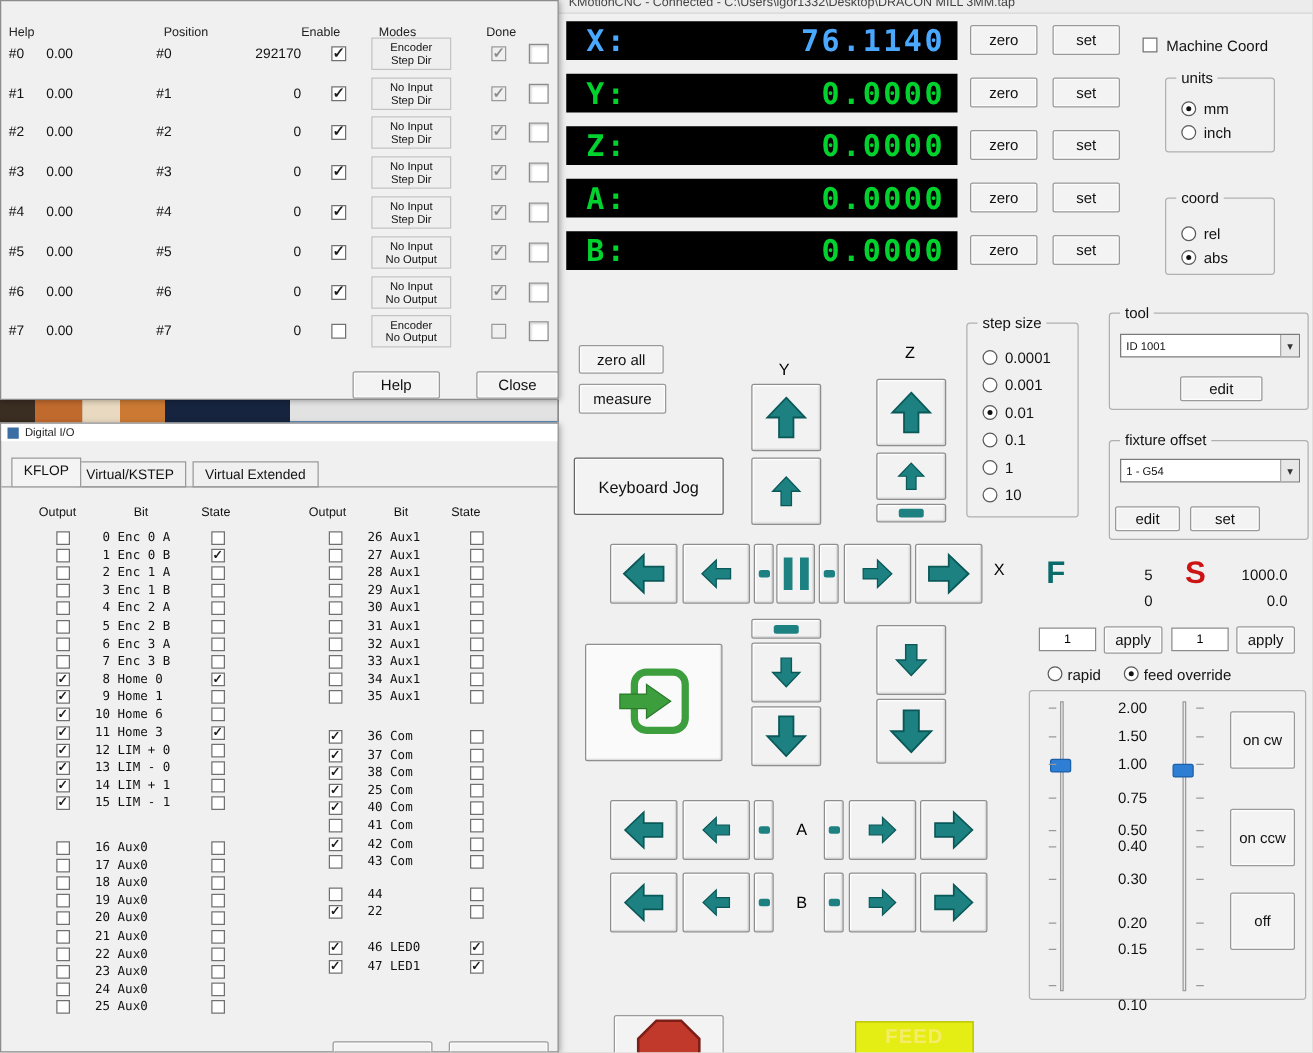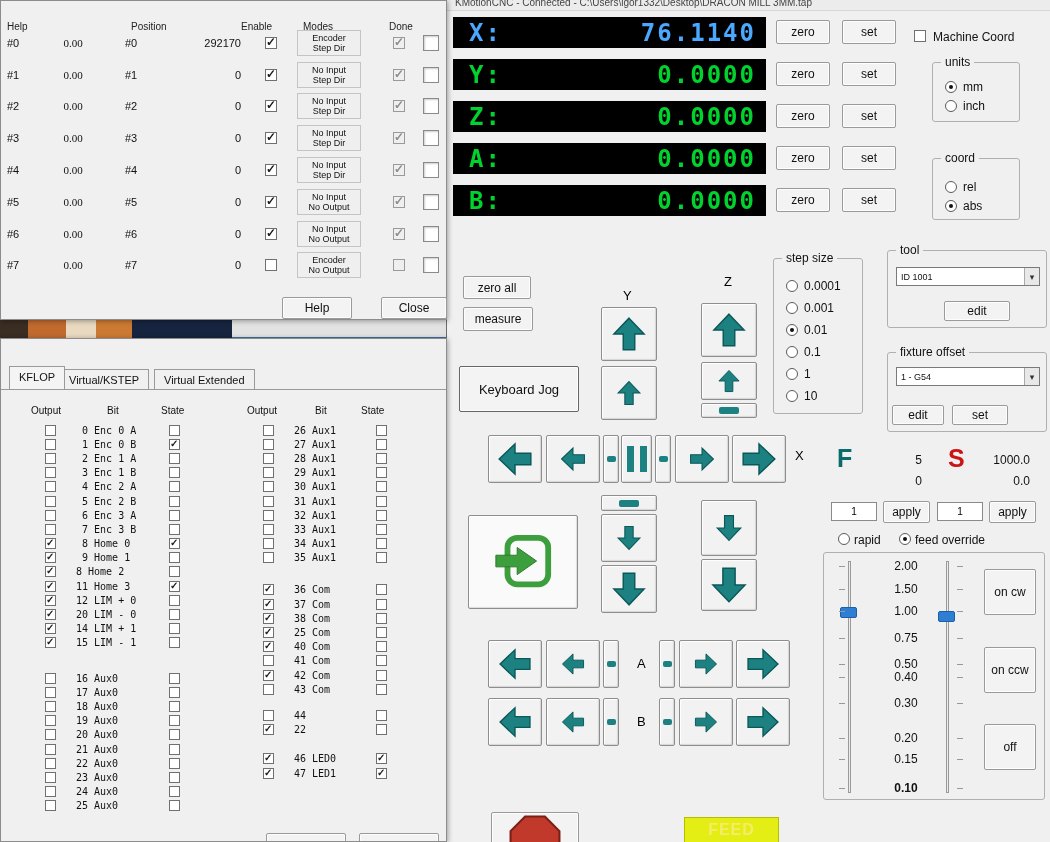--- a/index.html
+++ b/index.html
@@ -23,21 +23,21 @@
   
   #strip { position:absolute; left:0; top:318px; width:446px; height:22px; z-index:1; }
   #strip div { position:absolute; top:0; height:22px; }
 
   
   #axis-win { left:0; top:0; width:447px; height:320px; z-index:5; }
   #axis-headers span { position:absolute; top:20px; font-size:10px; color:#222; }
   #axis-rows { position:absolute; left:0; top:26px; width:445px; }
   .axis-row { height:31.8px; display:flex; align-items:center; font-size:11px; }
   .a-dlbl { width:30px; margin-left:6px; }
-  .a-dval { width:72px; text-align:center;font-family:Liberation Serif, serif; }
+  .a-dval { width:72px; text-align:left; }
   .a-plbl { width:30px; margin-left:16px; }
   .a-pval { width:86px; text-align:right; }
   .axis-row .cb.enable { margin-left:24px; }
   .a-mode { width:64px; margin-left:20px; font-size:9px; line-height:10px; text-align:center; border:1px solid #c4c4c4; padding:2px 0; background:#efefef; }
   .axis-row .cb.done { margin-left:32px; }
   .a-donebox { width:16px; height:16px; margin-left:18px; background:#fff; border:1px solid #8a8a8a; box-shadow:inset 1px 1px 2px rgba(0,0,0,.2); flex:none; }
 
   
   #dio-win { left:0; top:338px; width:447px; height:504px; z-index:5; overflow:hidden; }
   .tab { position:absolute; top:30px; height:21px; padding:4px 9px 0; font-size:11px; background:#f0f0f0; border:1px solid #9a9a9a; z-index:1; }
@@ -220,20 +220,24 @@
         </span>
         <span class="cb gray done"></span>
         <span class="a-donebox"></span>
       </div>
     </div>
   <button class="btn" style="left:281px;top:296px;width:70px;height:22px">Help</button>
   <button class="btn" style="left:380px;top:296px;width:66px;height:22px">Close</button>
 </div>
 
 <div class="win" id="dio-win">
+  <div class="titlebar">
+    <span class="ticon"></span>
+    <span>Digital I/O</span>
+  </div>
   <div class="tab active" style="left:8px">KFLOP</div>
   <div class="tab" style="left:58px">Virtual/KSTEP</div>
   <div class="tab" style="left:153px">Virtual Extended</div>
   <div class="tabline"></div>
 
   <span class="io-hdr" style="left:30px">Output</span>
   <span class="io-hdr" style="left:106px">Bit</span>
   <span class="io-hdr" style="left:160px">State</span>
   <span class="io-hdr" style="left:246px">Output</span>
   <span class="io-hdr" style="left:314px">Bit</span>
@@ -286,36 +290,36 @@
           <span class="io-label"> 8 Home 0</span>
           <span class="cb state-cb on"></span>
         </div>
         <div class="io-row">
           <span class="cb on"></span>
           <span class="io-label"> 9 Home 1</span>
           <span class="cb state-cb"></span>
         </div>
         <div class="io-row">
           <span class="cb on"></span>
-          <span class="io-label">8 Home 2</span>
+          <span class="io-label">10 Home 6</span>
           <span class="cb state-cb"></span>
         </div>
         <div class="io-row">
           <span class="cb on"></span>
           <span class="io-label">11 Home 3</span>
           <span class="cb state-cb on"></span>
         </div>
         <div class="io-row">
           <span class="cb on"></span>
           <span class="io-label">12 LIM + 0</span>
           <span class="cb state-cb"></span>
         </div>
         <div class="io-row">
           <span class="cb on"></span>
-          <span class="io-label">20 LIM - 0</span>
+          <span class="io-label">13 LIM - 0</span>
           <span class="cb state-cb"></span>
         </div>
         <div class="io-row">
           <span class="cb on"></span>
           <span class="io-label">14 LIM + 1</span>
           <span class="cb state-cb"></span>
         </div>
         <div class="io-row">
           <span class="cb on"></span>
           <span class="io-label">15 LIM - 1</span>
@@ -623,21 +627,21 @@
   <span class="radio on kradio" style="left:452px;top:533px"></span>
   <span class="slabel" style="left:468px;top:533px">feed override</span>
 
   <div class="grp" id="slider-panel" style="left:376px;top:552px;width:222px;height:248px">
     <div class="track" style="left:24px"></div>
     <div class="track" style="left:122px"></div>
     <div class="thumb" style="left:16px;top:54px"></div>
     <div class="thumb" style="left:114px;top:58px"></div>
     <button class="btn spindle-btn" style="left:160px;top:16px">on cw</button>
     <button class="btn spindle-btn" style="left:160px;top:94px">on ccw</button>
-    <button class="btn spindle-btn" style="left:160px;top:171px">off</button>
+    <button class="btn spindle-btn" style="left:160px;top:161px">off</button>
   <span class="sl-label" style="top: 6px;">2.00</span>
       <span class="tick" style="top: 13px; left: 15px;"></span>
       <span class="tick" style="top: 13px; left: 133px;"></span>
       <span class="sl-label" style="top: 29px;">1.50</span>
       <span class="tick" style="top: 36px; left: 15px;"></span>
       <span class="tick" style="top: 36px; left: 133px;"></span>
       <span class="sl-label" style="top: 51px;">1.00</span>
       <span class="tick" style="top: 58px; left: 15px;"></span>
       <span class="tick" style="top: 58px; left: 133px;"></span>
       <span class="sl-label" style="top: 78px;">0.75</span>
@@ -651,21 +655,21 @@
       <span class="tick" style="top: 124px; left: 133px;"></span>
       <span class="sl-label" style="top: 143px;">0.30</span>
       <span class="tick" style="top: 150px; left: 15px;"></span>
       <span class="tick" style="top: 150px; left: 133px;"></span>
       <span class="sl-label" style="top: 178px;">0.20</span>
       <span class="tick" style="top: 185px; left: 15px;"></span>
       <span class="tick" style="top: 185px; left: 133px;"></span>
       <span class="sl-label" style="top: 199px;">0.15</span>
       <span class="tick" style="top: 206px; left: 15px;"></span>
       <span class="tick" style="top: 206px; left: 133px;"></span>
-      <span class="sl-label" style="top: 228px; font-weight: bold;">0.10</span>
+      <span class="sl-label" style="top: 244px;">0.10</span>
       <span class="tick" style="top: 235px; left: 15px;"></span>
       <span class="tick" style="top: 235px; left: 133px;"></span>
     </div>
 
   <div class="btn" style="left:44px;top:812px;width:88px;height:58px">
     <svg width="52" height="52" viewBox="0 0 100 100">
       <polygon points="31,3 69,3 97,31 97,69 69,97 31,97 3,69 3,31" fill="#c0392b" stroke="#7c1f16" stroke-width="4"></polygon>
     </svg>
   </div>
   <div id="feed-btn">

